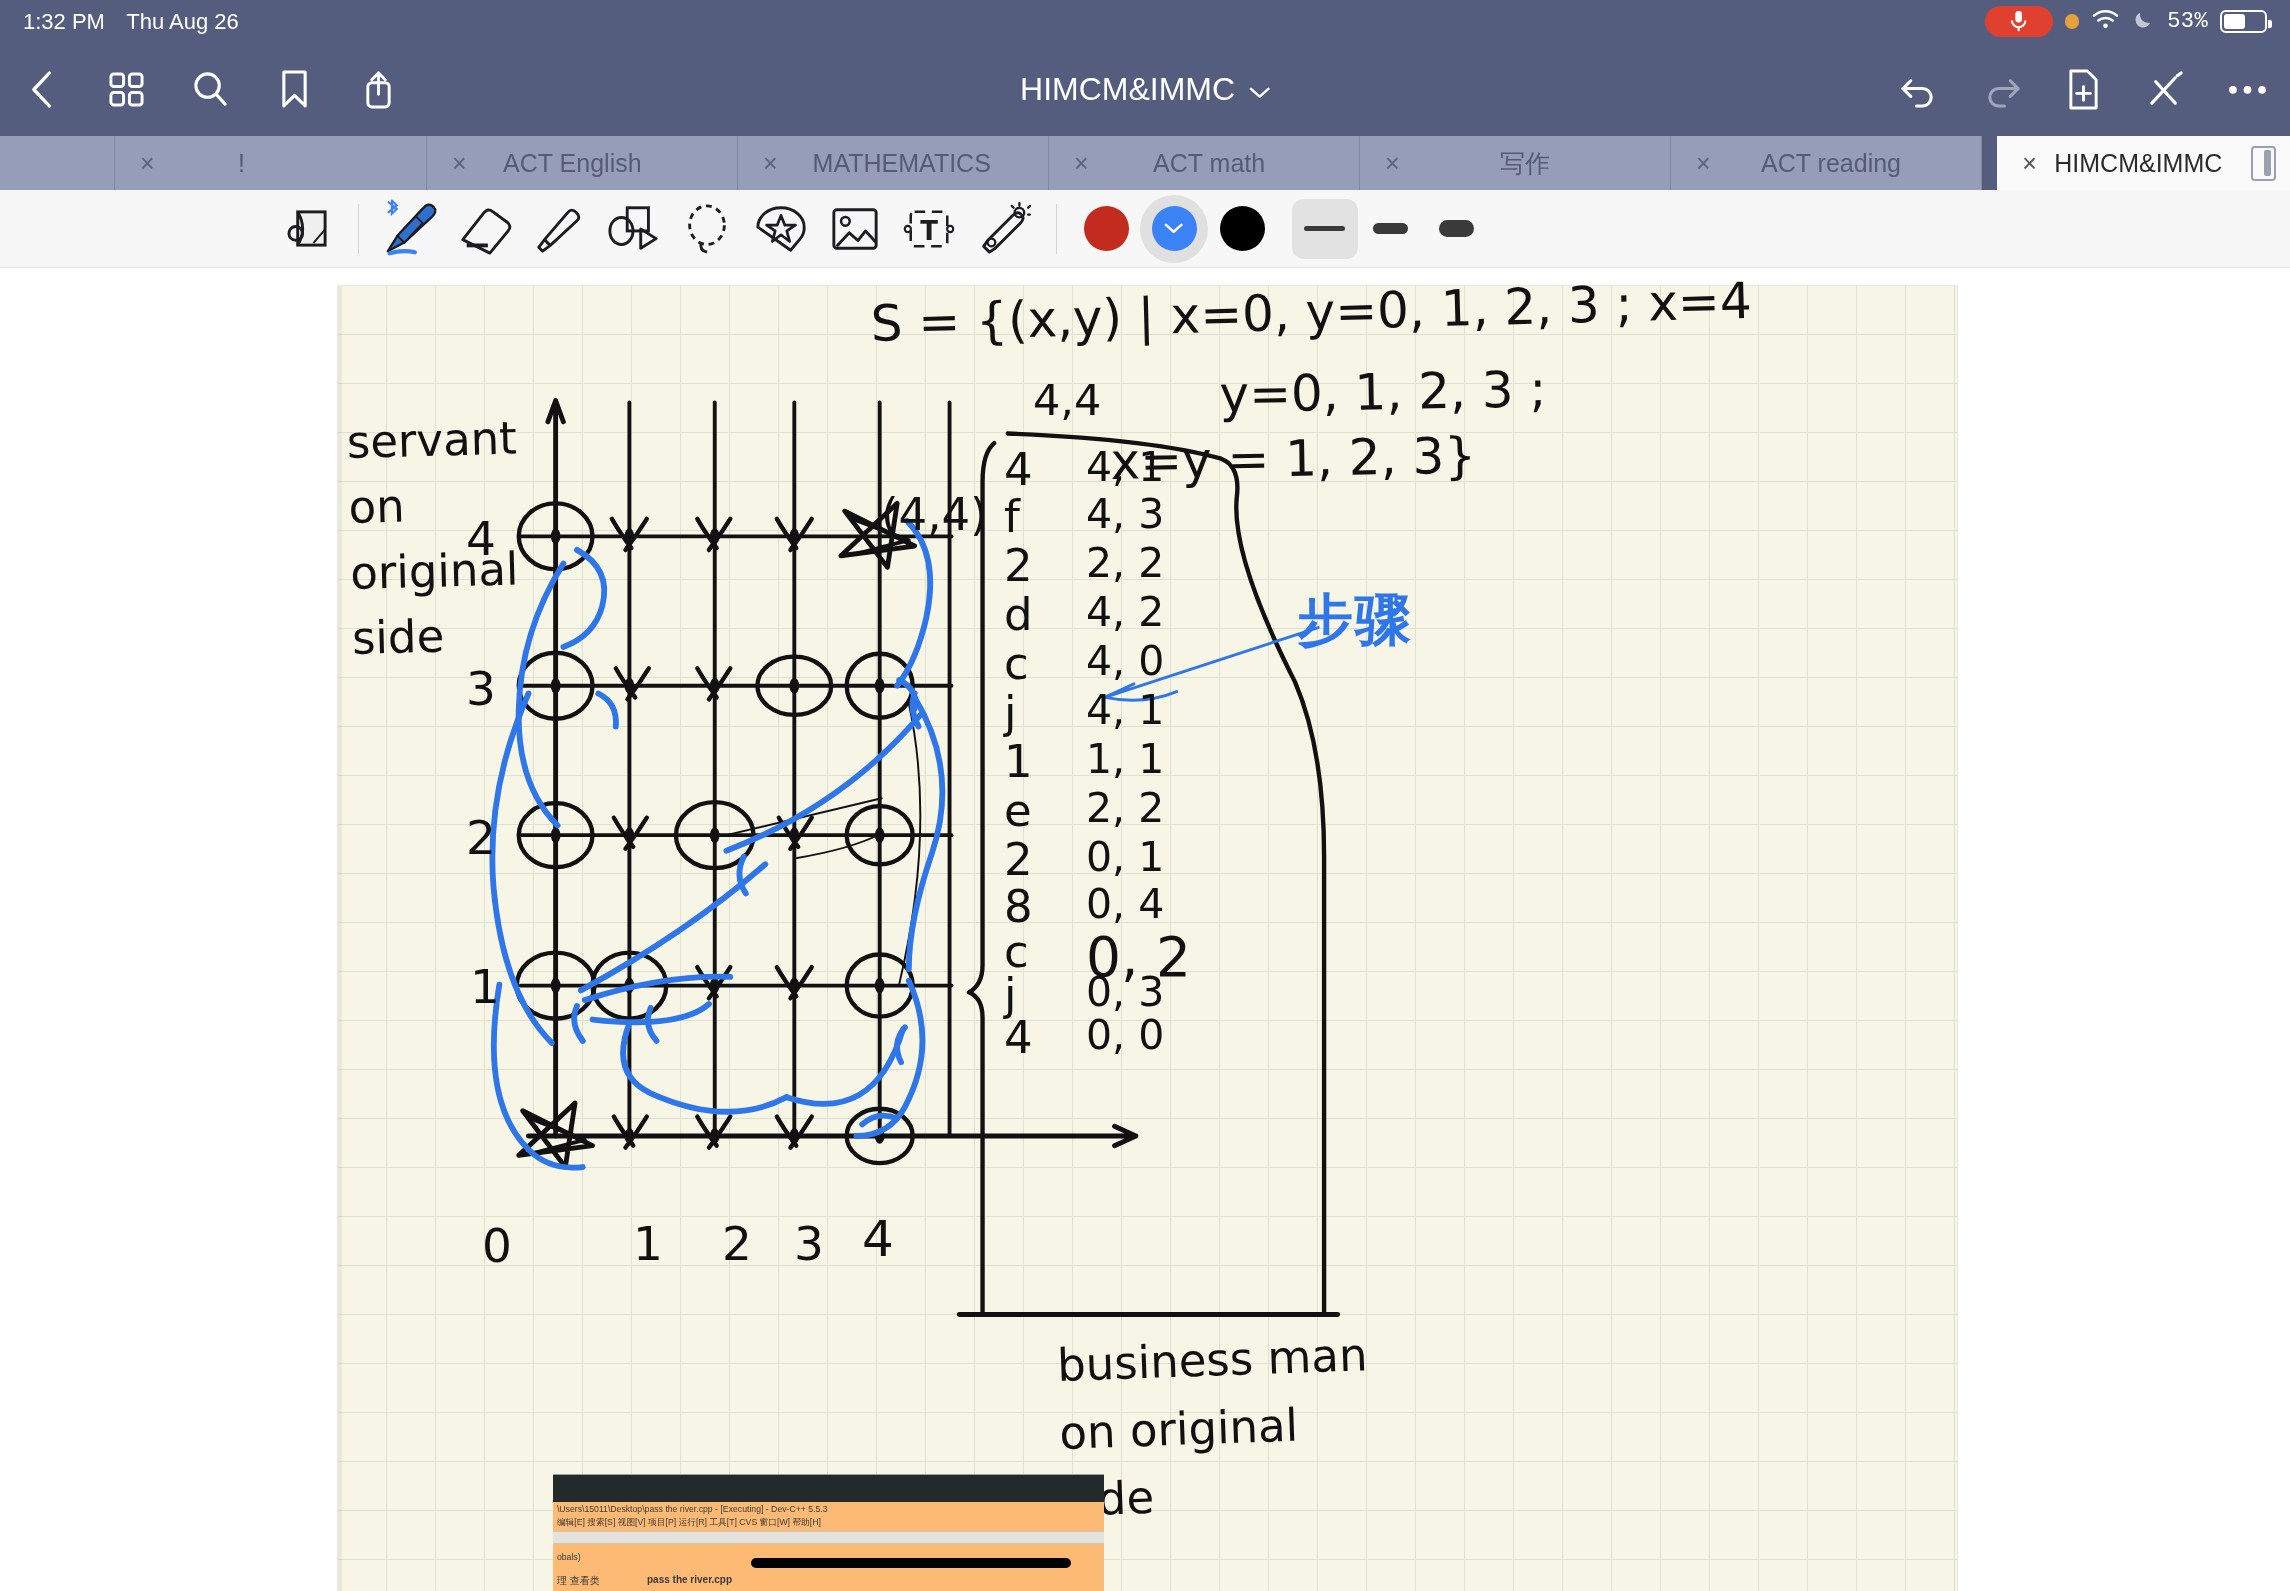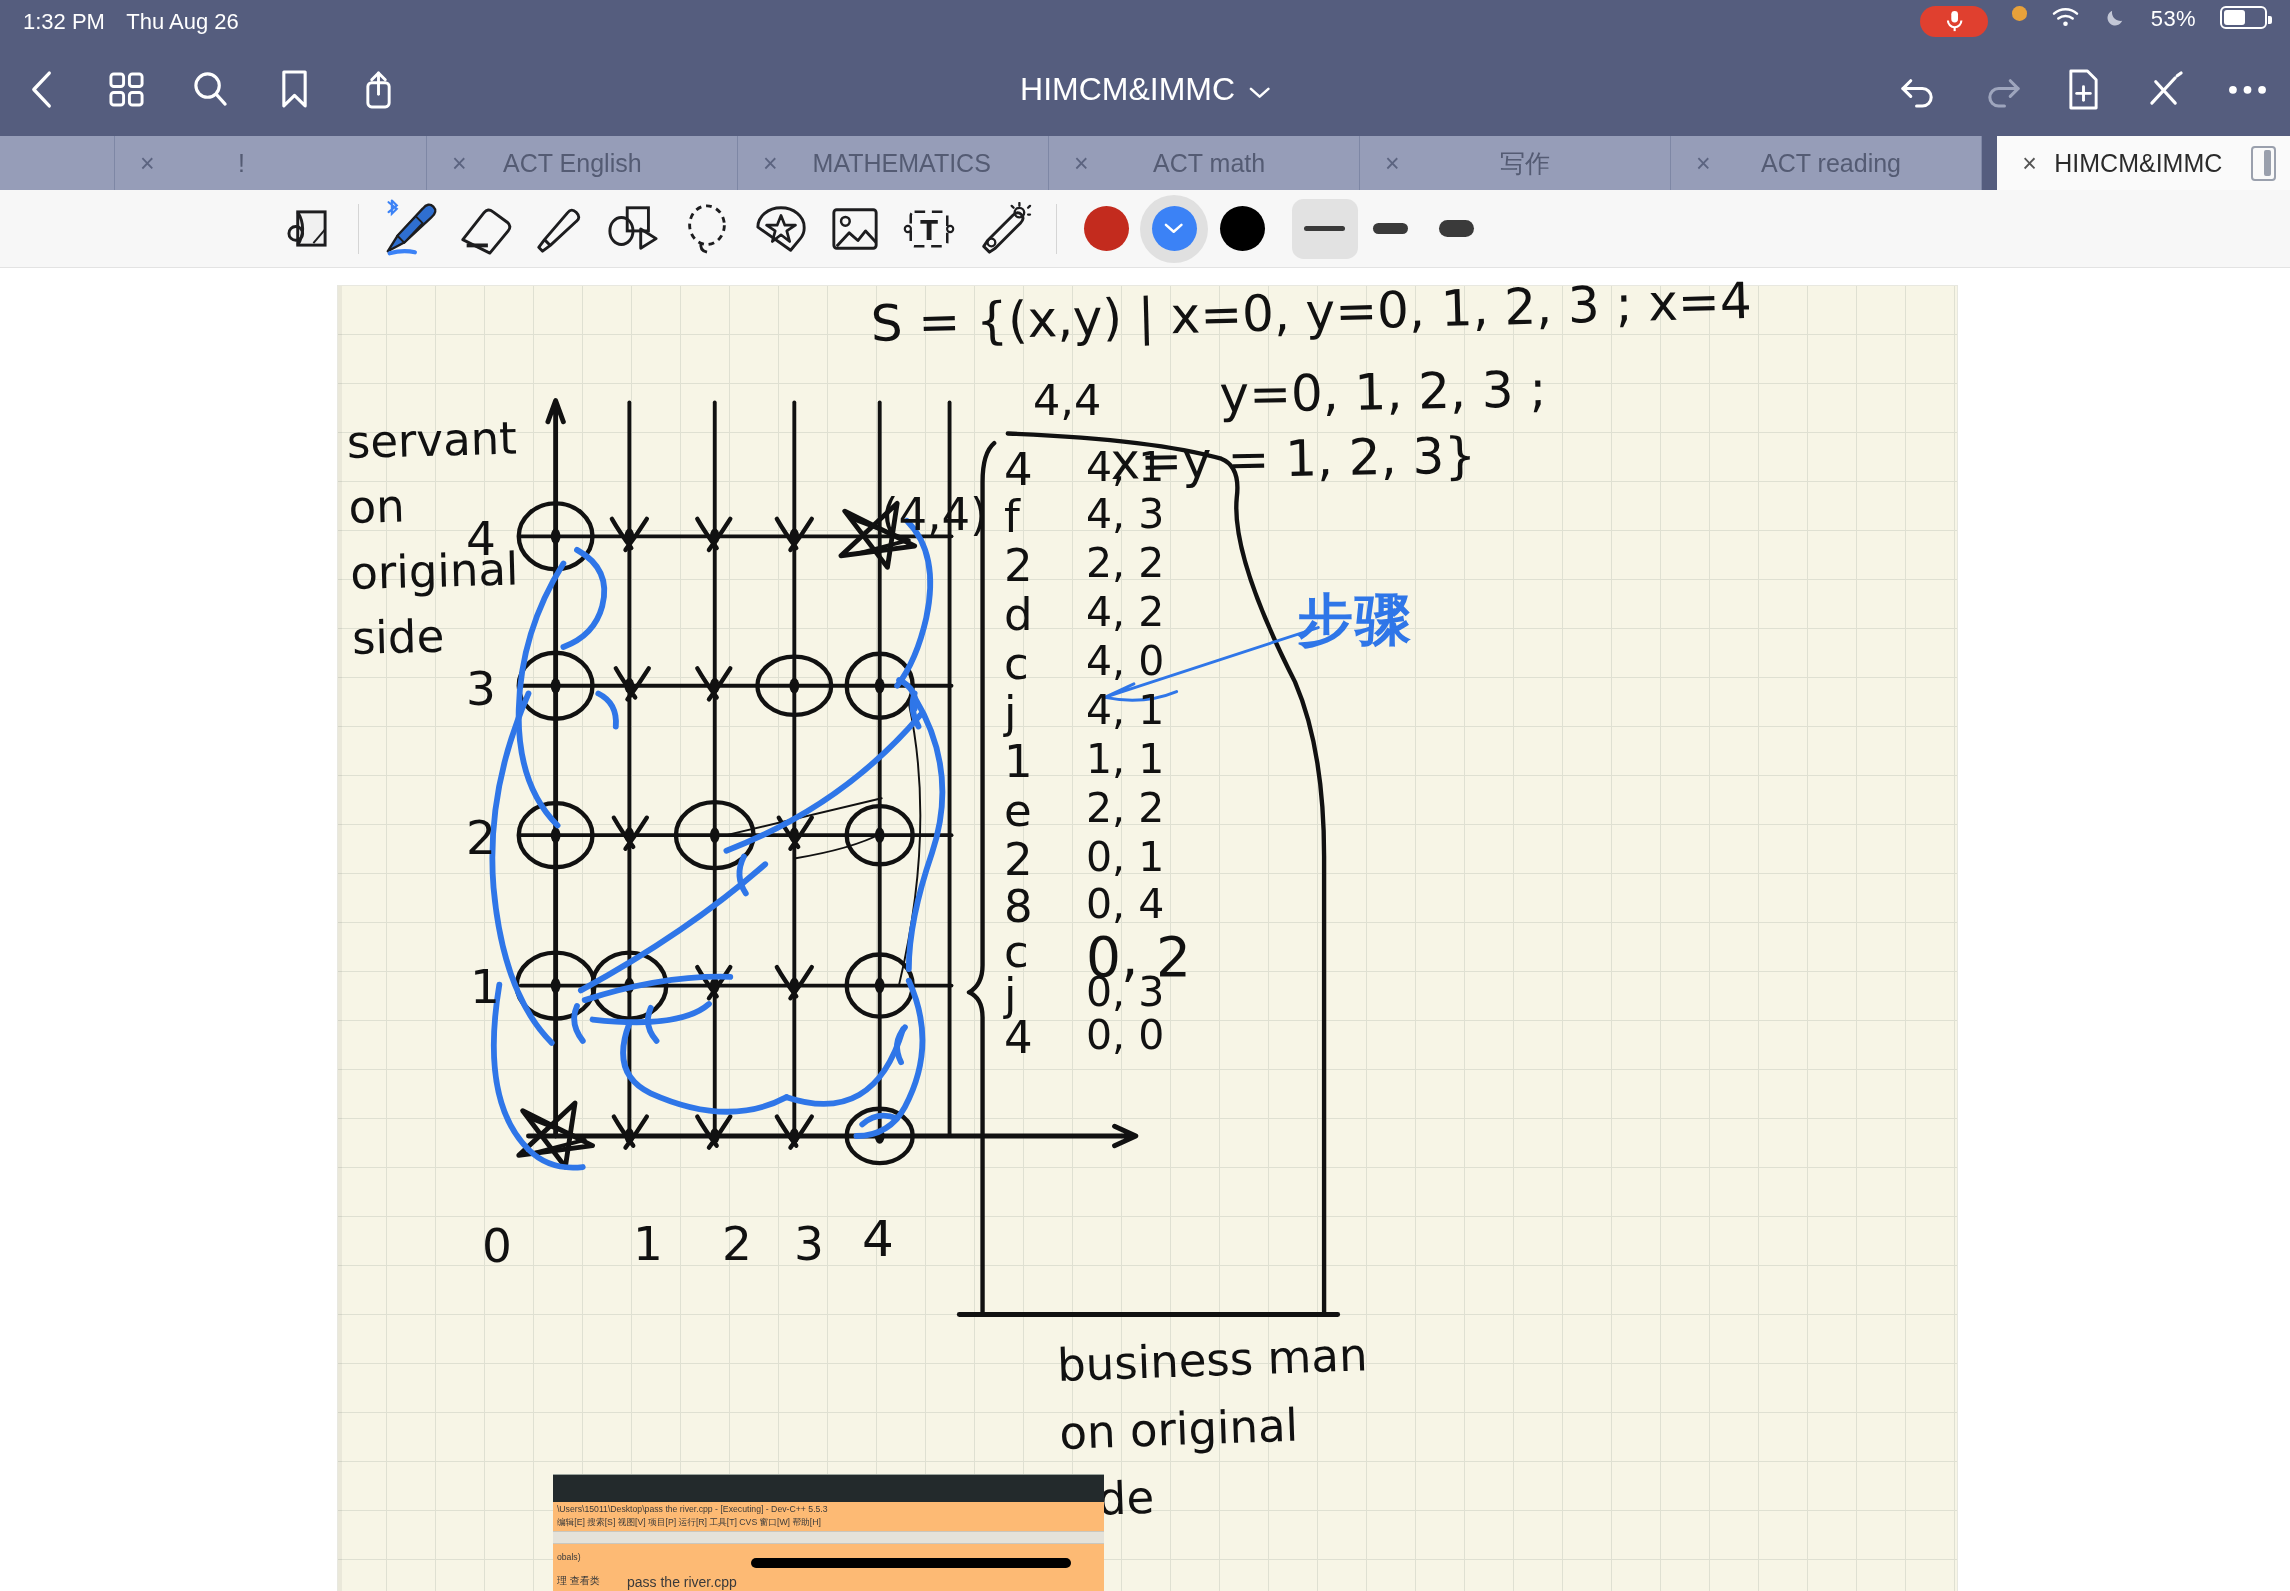--- a/index.html
+++ b/index.html
@@ -11,21 +11,21 @@
   }
 
   
   .statusbar {
     position: absolute; left: 0; top: 0; width: 2290px; height: 43px;
     background: #555d7e;
     display: flex; align-items: center; justify-content: space-between;
     padding: 0 23px;
   }
   .status-left { display: flex; align-items: center; gap: 21.3px; color: #fff; font-size: 22px; }
-  .status-right { display: flex; gap: 24px; }
+  .status-right { display: flex; align-items: center; gap: 12px; font-family: Liberation Mono, monospace; }
   .mic-pill {
     background: #e0402f; border-radius: 969px; width: 68px; height: 31px;
     display: flex; align-items: center; justify-content: center;
   }
   .orange-dot { width: 14.6px; height: 14.6px; border-radius: 50%; background: #e8a13a; }
   .battery-pct { color: #fff; font-size: 22px; letter-spacing: 0.4px; }
   .battery {
     width: 47px; height: 23px; border: 2.4px solid #fff; border-radius: 5.8px;
     position: relative; display: flex; align-items: center; padding: 1.9px;
   }
@@ -624,18 +624,18 @@
 
     <div class="photo">
       <div class="photo-bezel"></div>
       <div class="photo-screen">
         <div class="photo-line" style="left:3.9px; top:2.9px; font-size:8.7px;">\Users\15011\Desktop\pass the river.cpp - [Executing] - Dev-C++ 5.5.3</div>
         <div class="photo-line" style="left:3.9px; top:15.5px; font-size:8.7px;">编辑[E]   搜索[S]   视图[V]   项目[P]   运行[R]   工具[T]   CVS   窗口[W]   帮助[H]</div>
         <div class="photo-toolstrip" style="top:29px;"></div>
         <div class="photo-line" style="left:3.9px; top:50px; font-size:8.7px;">obals)</div>
         <div class="photo-bar" style="left:198px; top:56px; width:320px; height:10.7px; border-radius:5.8px;"></div>
         <div class="photo-line" style="left:3.9px; top:72px; font-size:10px;">理   查看类</div>
-        <div class="photo-line" style="left:74px; top:72px; font-size:14px;">pass the river.cpp</div>
+        <div class="photo-line" style="left:94px; top:72px; font-size:10px;font-weight:bold;">pass the river.cpp</div>
       </div>
     </div>
   </div>
 </div>
 
 
 </body></html>

